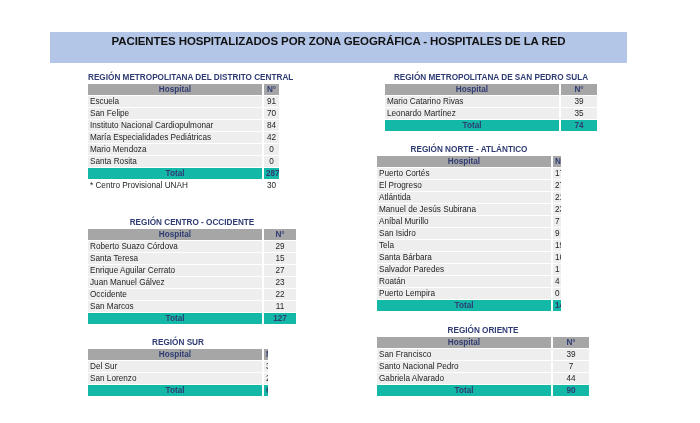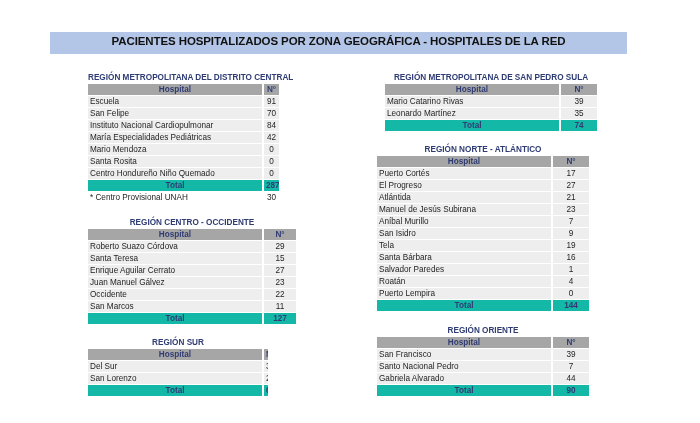--- a/index.html
+++ b/index.html
@@ -2,21 +2,21 @@
 <html><head>
   <meta charset="utf-8">
   <style>
     html, body { margin: 0; padding: 0; background: #ffffff; }
     body {
       width: 700px; height: 423px; position: relative; overflow: hidden;
       font-family: "Liberation Sans", "DejaVu Sans", sans-serif;
       color: #1e1e1e;
     }
     .title-bar {
-      position: absolute; left: 50px; top: 32px; width: 577px; height: 22px;
+      position: absolute; left: 50px; top: 32px; width: 577px; height: 31px;
       background: #b4c6e7;
       text-align: center; font-weight: bold; font-size: 11.5px; line-height: 18px;
       color: #111111; letter-spacing: -0.1px;
     }
     .region { position: absolute; }
     .region-title {
       text-align: center; font-weight: bold; font-size: 8.2px; color: #2f3c73;
       height: 11px; line-height: 11px; margin-bottom: 1px; white-space: nowrap;
     }
     table { border-collapse: collapse; width: 100%; table-layout: fixed; }
@@ -71,24 +71,20 @@
           <td class="num">42</td>
         </tr>
         <tr>
           <td>Mario Mendoza</td>
           <td class="num">0</td>
         </tr>
         <tr>
           <td>Santa Rosita</td>
           <td class="num">0</td>
         </tr>
-        <tr>
-          <td>Centro Hondureño Niño Quemado</td>
-          <td class="num">0</td>
-        </tr>
         <tr class="total">
           <td>Total</td>
           <td class="num">287</td>
         </tr>
         <tr class="note">
           <td>* Centro Provisional  UNAH</td>
           <td class="num">30</td>
         </tr>
       </tbody>
     </table>
@@ -184,21 +180,21 @@
           <td>Leonardo Martínez</td>
           <td class="num">35</td>
         </tr>
         <tr class="total">
           <td>Total</td>
           <td class="num">74</td>
         </tr>
       </tbody>
     </table>
   </div>
-<div class="region" id="r-na" style="left:377px; top:144px; width:212px;">
+<div class="region" id="r-na" style="left:377px; top:144px; width:184px;">
     <div class="region-title">REGIÓN NORTE - ATLÁNTICO</div>
     <table>
       <colgroup>
         <col class="col-name">
         <col>
       </colgroup>
       <tbody>
         <tr>
           <th>Hospital</th>
           <th class="numh">N°</th>

